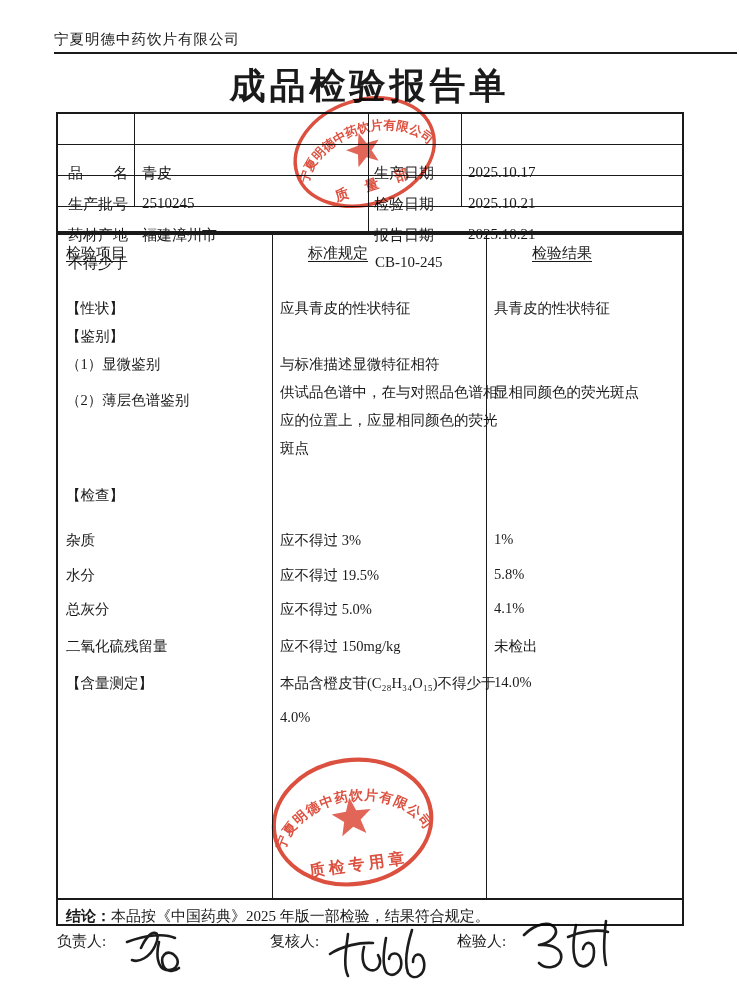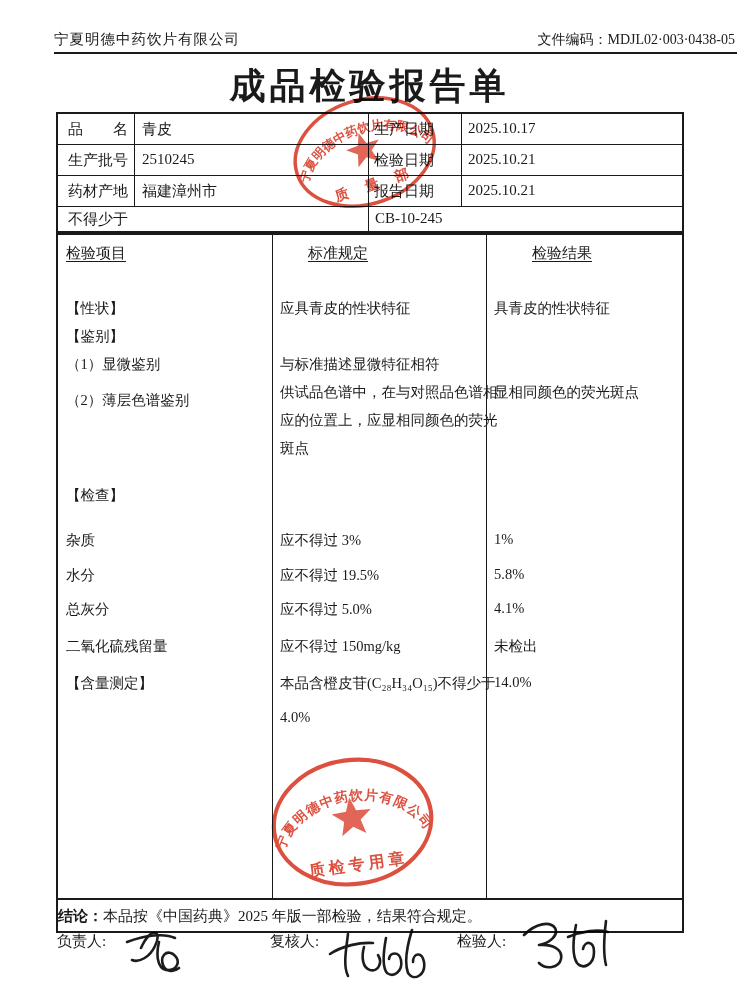--- a/index.html
+++ b/index.html
@@ -13,43 +13,42 @@
   .abs { position:absolute; }
   
   .company { left:54px; top:30px; font-size:14.5px; letter-spacing:1px; }
   .doccode { right:4px; top:31px; font-size:14px; }
   .header-rule { left:54px; right:2px; top:52px; border-top:2px solid #1a1a1a; height:0; }
   .title { left:0; right:0; top:62px; text-align:center; font-size:36px; font-weight:bold; letter-spacing:4px; }
   
   .info-table { left:56px; top:112px; width:628px; height:121px; border:2px solid #1a1a1a; }
   .hline { position:absolute; left:0; right:0; border-top:1.5px solid #1a1a1a; height:0; }
   .vline { position:absolute; border-left:1.5px solid #1a1a1a; width:0; }
-  .cell { position:absolute; font-size:15px; white-space:nowrap; }
+  .cell { position:absolute; font-size:15px; white-space:nowrap;margin-top:44px; }
   
   .insp-table { left:56px; top:233px; width:628px; height:667px; border:2px solid #1a1a1a; }
   .tl { position:absolute; font-size:14.5px; white-space:nowrap; }
   .th { font-size:15px; text-decoration:underline; text-underline-offset:3px; }
   .c1 { left:8px; } .c2 { left:222px; } .c3 { left:436px; }
   
-  .conclusion { left:56px; top:898px; width:628px; height:35px; border:2px solid #1a1a1a; font-size:15px; padding:7px 0 0 0; white-space:nowrap; }
+  .conclusion { left:56px; top:898px; width:628px; height:28px; border:2px solid #1a1a1a; font-size:15px; padding:7px 0 0 8px; white-space:nowrap; }
   .conclusion b { font-weight:bold; }
   
   .siglabel { top:932px; font-size:15px; }
   .sig { position:absolute; mix-blend-mode:multiply; }
   .sig path { fill:none; stroke:#1c1c1c; stroke-width:2.6; stroke-linecap:round; stroke-linejoin:round; }
   
   .stamp { position:absolute; mix-blend-mode:multiply; opacity:.92; }
 </style>
 </head>
 <body>
 
 <div class="page">
 
   <div class="abs company">宁夏明德中药饮片有限公司</div>
-  <div class="abs doccode">文件编码：MDJL02·003·0438-05</div>
   <div class="abs header-rule"></div>
   <div class="abs title">成品检验报告单</div>
 
   <div class="abs info-table">
     <div class="hline" style="top:29.5px"></div>
     <div class="hline" style="top:60.5px"></div>
     <div class="hline" style="top:91.5px"></div>
     <div class="vline" style="left:76px;top:0;height:91.5px"></div>
     <div class="vline" style="left:310px;top:0;height:117px"></div>
     <div class="vline" style="left:403px;top:0;height:91.5px"></div>

